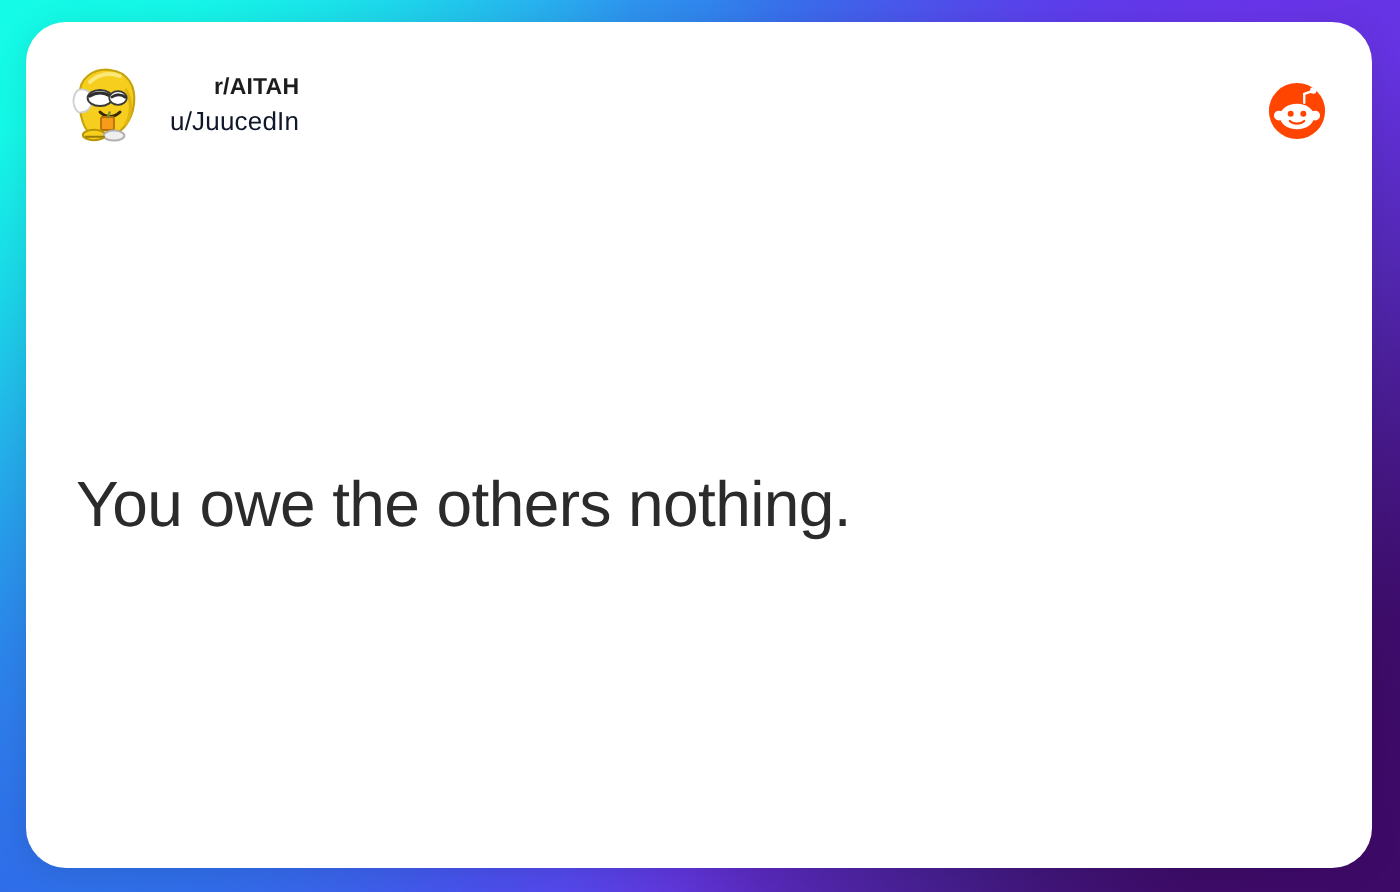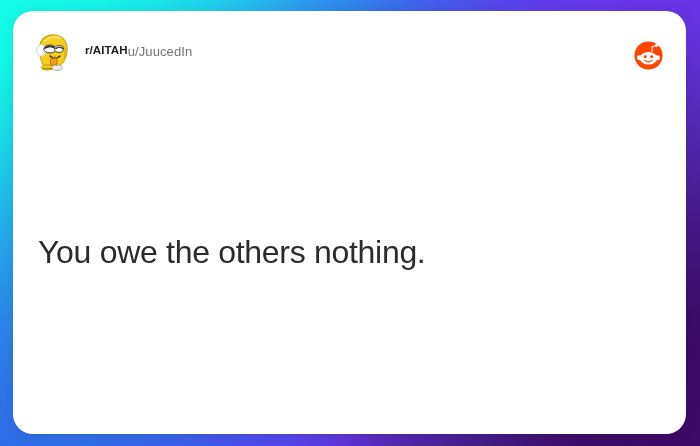--- a/index.html
+++ b/index.html
@@ -65,34 +65,36 @@
   #avatar {
     width: 44px;
     height: 44px;
     flex: 0 0 auto;
     position: relative;
   }
   #avatar svg { display: block; }
 
   .meta {
     display: flex;
+    flex-direction: column;
     justify-content: center;
     line-height: 1.0;
+    align-items: flex-end;
   }
   .subreddit {
     font-size: 11.5px;
     font-weight: bold;
     color: #1c1c1c;
     letter-spacing: 0.1px;
     margin-bottom: 4px;
   }
   .username {
     font-size: 13px;
     font-weight: normal;
-    color: #737373;
+    color: #0f172a;
     letter-spacing: 0.1px;
   }
 
   #reddit-logo {
     position: absolute;
     right: 23px;
     top: 30px;
     width: 29px;
     height: 29px;
   }

